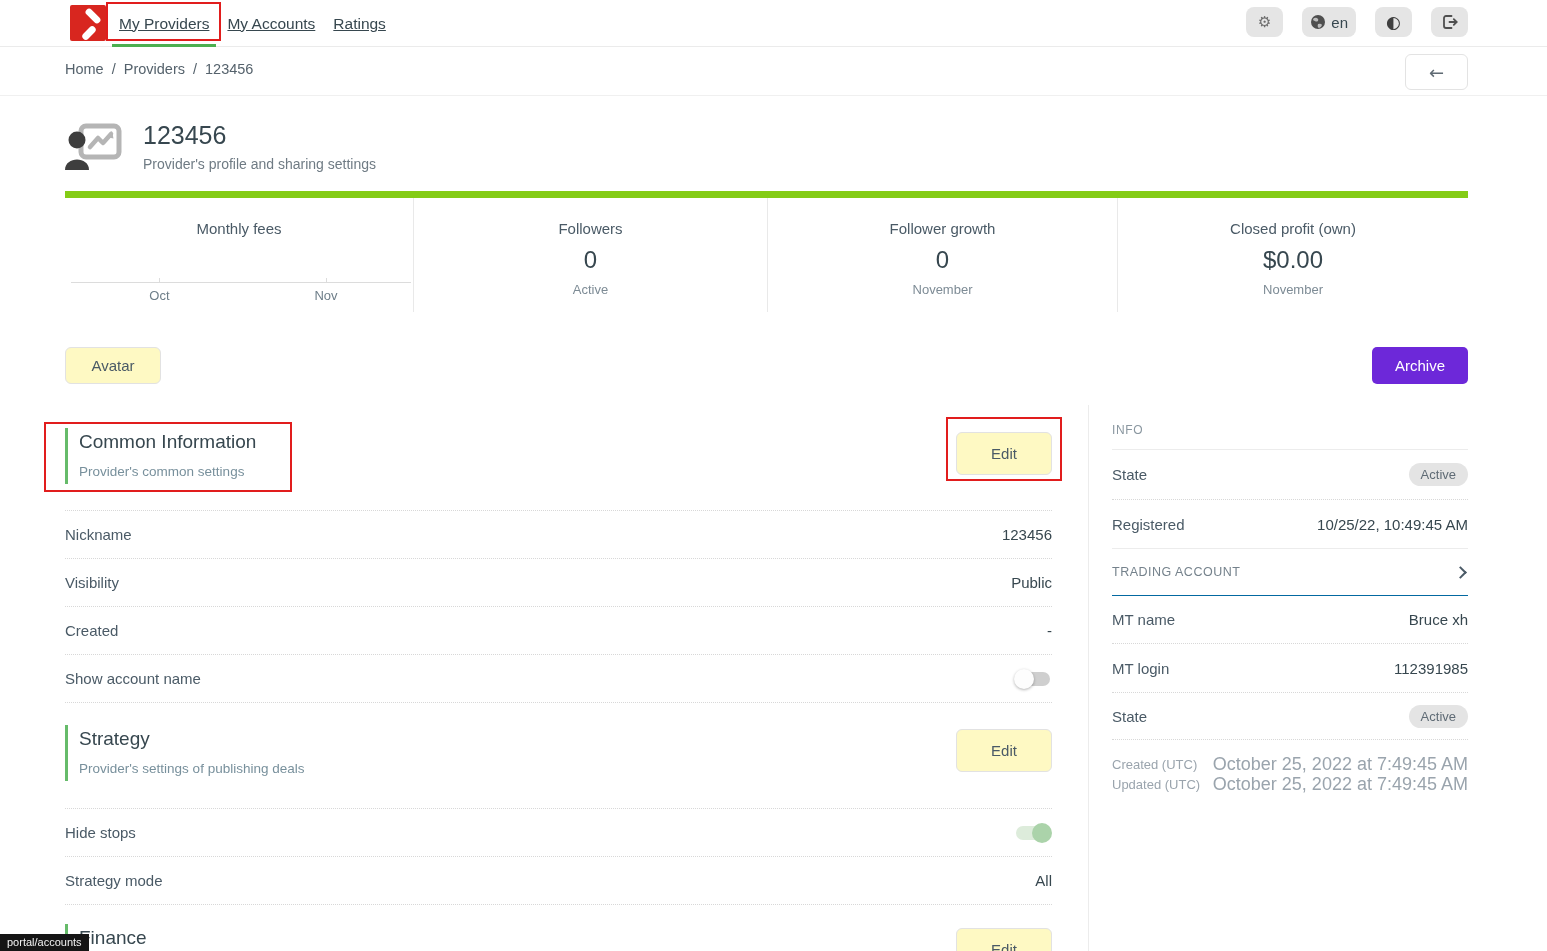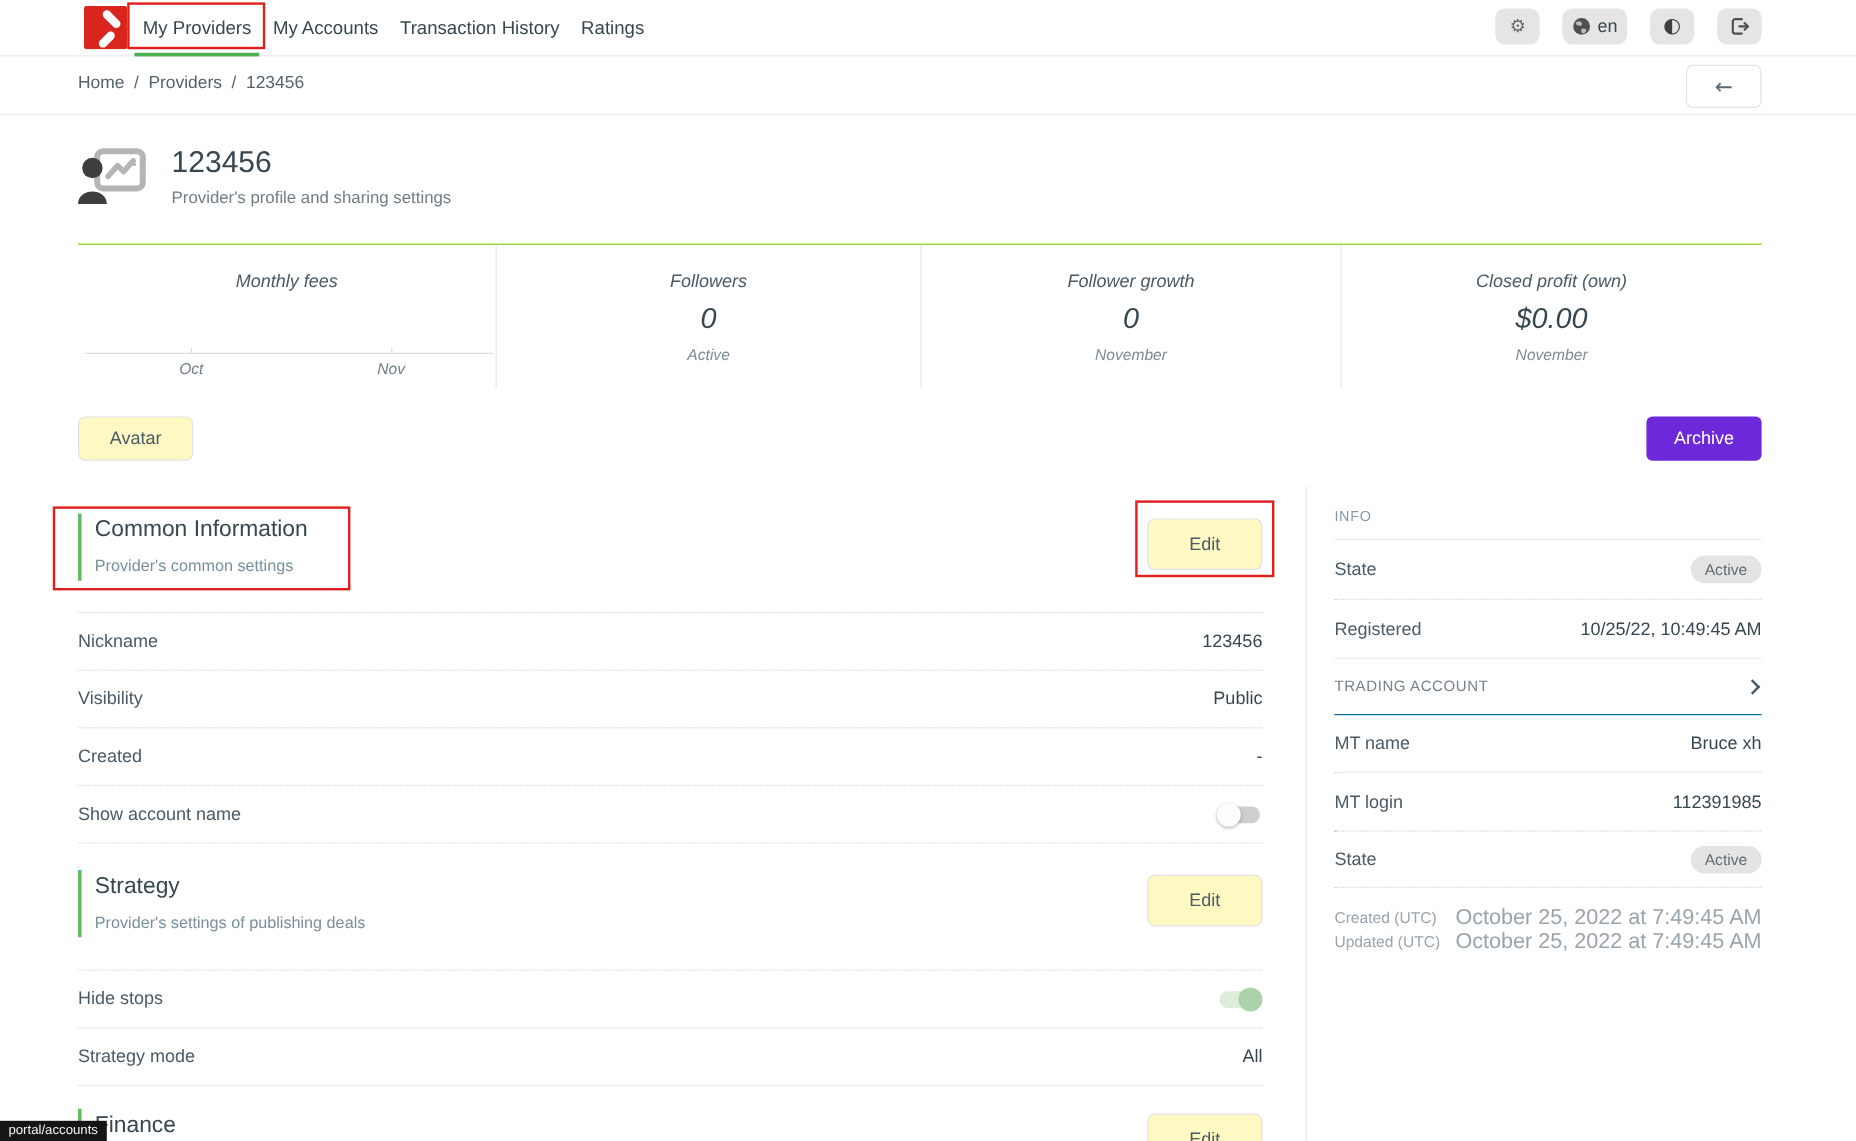--- a/index.html
+++ b/index.html
@@ -7,21 +7,21 @@
   body {
     font-family:"Liberation Sans", sans-serif;
     background:#ffffff; color:#37474f;
     position:relative; overflow:hidden;
   }
 
   
   .topbar { position:absolute; top:0; left:0; width:1547px; height:47px;
     border-bottom:1px solid #ebebeb; background:#fff; display:flex; align-items:center; z-index:5; }
   .logo { position:absolute; left:70px; top:5px; width:36px; height:36px; cursor:pointer; }
-  .nav { position:absolute; left:110px; top:0; height:47px; display:flex; align-items:center; }
+  .nav { position:absolute; left:110px; top:0; height:47px; display:flex; align-items:center;text-decoration:underline; }
   .nav-item { position:relative; height:47px; display:flex; align-items:center;
     padding:0 9px; font-size:15.5px; color:#37474f; cursor:pointer; white-space:nowrap; }
   .nav-item.active::after { content:""; position:absolute; left:2px; right:2px; bottom:0;
     height:3px; background:#4caf50; }
   .top-actions { position:absolute; right:79px; top:7px; display:flex; gap:19px; }
   .iconbtn { height:30px; min-width:37px; padding:0 8px; border:none; border-radius:8px;
     background:#e5e5e5; display:flex; align-items:center; justify-content:center; gap:5px;
     cursor:pointer; color:#6d6d6d; }
   .iconbtn .glyph { font-family:"DejaVu Sans", sans-serif; font-size:15px; line-height:1; }
   .lang-label { font-size:15px; color:#37474f; }
@@ -37,22 +37,22 @@
   .back-btn .glyph { font-family:"DejaVu Sans", sans-serif; font-size:18px; color:#5f6a73; }
   .rule-under-breadcrumb { position:absolute; top:95px; left:0; width:1547px;
     border-top:1px solid #f0f0f0; }
 
   
   .page-head { position:absolute; left:65px; top:121px; display:flex; gap:21px; align-items:flex-start; }
   .page-head-text .title { font-size:25px; color:#37474f; font-weight:400; }
   .page-head-text .subtitle { font-size:14px; color:#6f7b84; margin-top:6px; }
 
   
-  .stats { position:absolute; left:65px; top:203px; width:1403px; height:121px;
-    border-top:1px solid #84cc16; display:grid; grid-template-columns:348px 354px 350px 351px;font-style:italic; }
+  .stats { position:absolute; left:65px; top:191px; width:1403px; height:121px;
+    border-top:7px solid #84cc16; display:grid; grid-template-columns:348px 354px 350px 351px; }
   .stat-card { position:relative; display:flex; flex-direction:column; align-items:center; }
   .stat-card + .stat-card { border-left:1px solid #e9e9e9; }
   .stat-title { margin-top:22px; font-size:15px; color:#4a5a66; }
   .stat-value { margin-top:9px; font-size:24px; color:#37474f; }
   .stat-caption { margin-top:8px; font-size:13px; color:#7d8b95; }
   .fees-axis { position:absolute; left:6px; right:2px; bottom:29px; border-top:1px solid #dcdcdc; }
   .fees-tick { position:absolute; top:-5px; height:5px; border-left:1px solid #dcdcdc; }
   .fees-labels { position:absolute; left:6px; right:2px; bottom:8px; height:16px; }
   .fees-label { position:absolute; transform:translateX(-50%); font-size:13px; color:#6d7d88; }
 
@@ -134,21 +134,20 @@
   <div class="logo">
     <svg width="36" height="36" viewBox="0 0 36 36">
       <rect x="0" y="0" width="36" height="36" rx="2" fill="#d8261f"></rect>
       <rect x="14" y="7.5" width="18" height="7" rx="3.5" fill="#ffffff" transform="rotate(45 23 11)"></rect>
       <rect x="11" y="24.5" width="16" height="7" rx="3.5" fill="#ffffff" transform="rotate(-45 19 28)"></rect>
     </svg>
   </div>
   <nav class="nav">
     <div class="nav-item active">My Providers</div>
     <div class="nav-item">My Accounts</div>
-    <div class="nav-item">Transaction History</div>
     <div class="nav-item">Ratings</div>
   </nav>
   <div class="top-actions">
     <button class="iconbtn">
       <span class="glyph">⚙</span>
     </button>
     <button class="iconbtn">
       <span style="display:flex">
         <svg width="16" height="16" viewBox="0 0 16 16">
           <circle cx="8" cy="8" r="7" fill="#4f4f4f"></circle>

